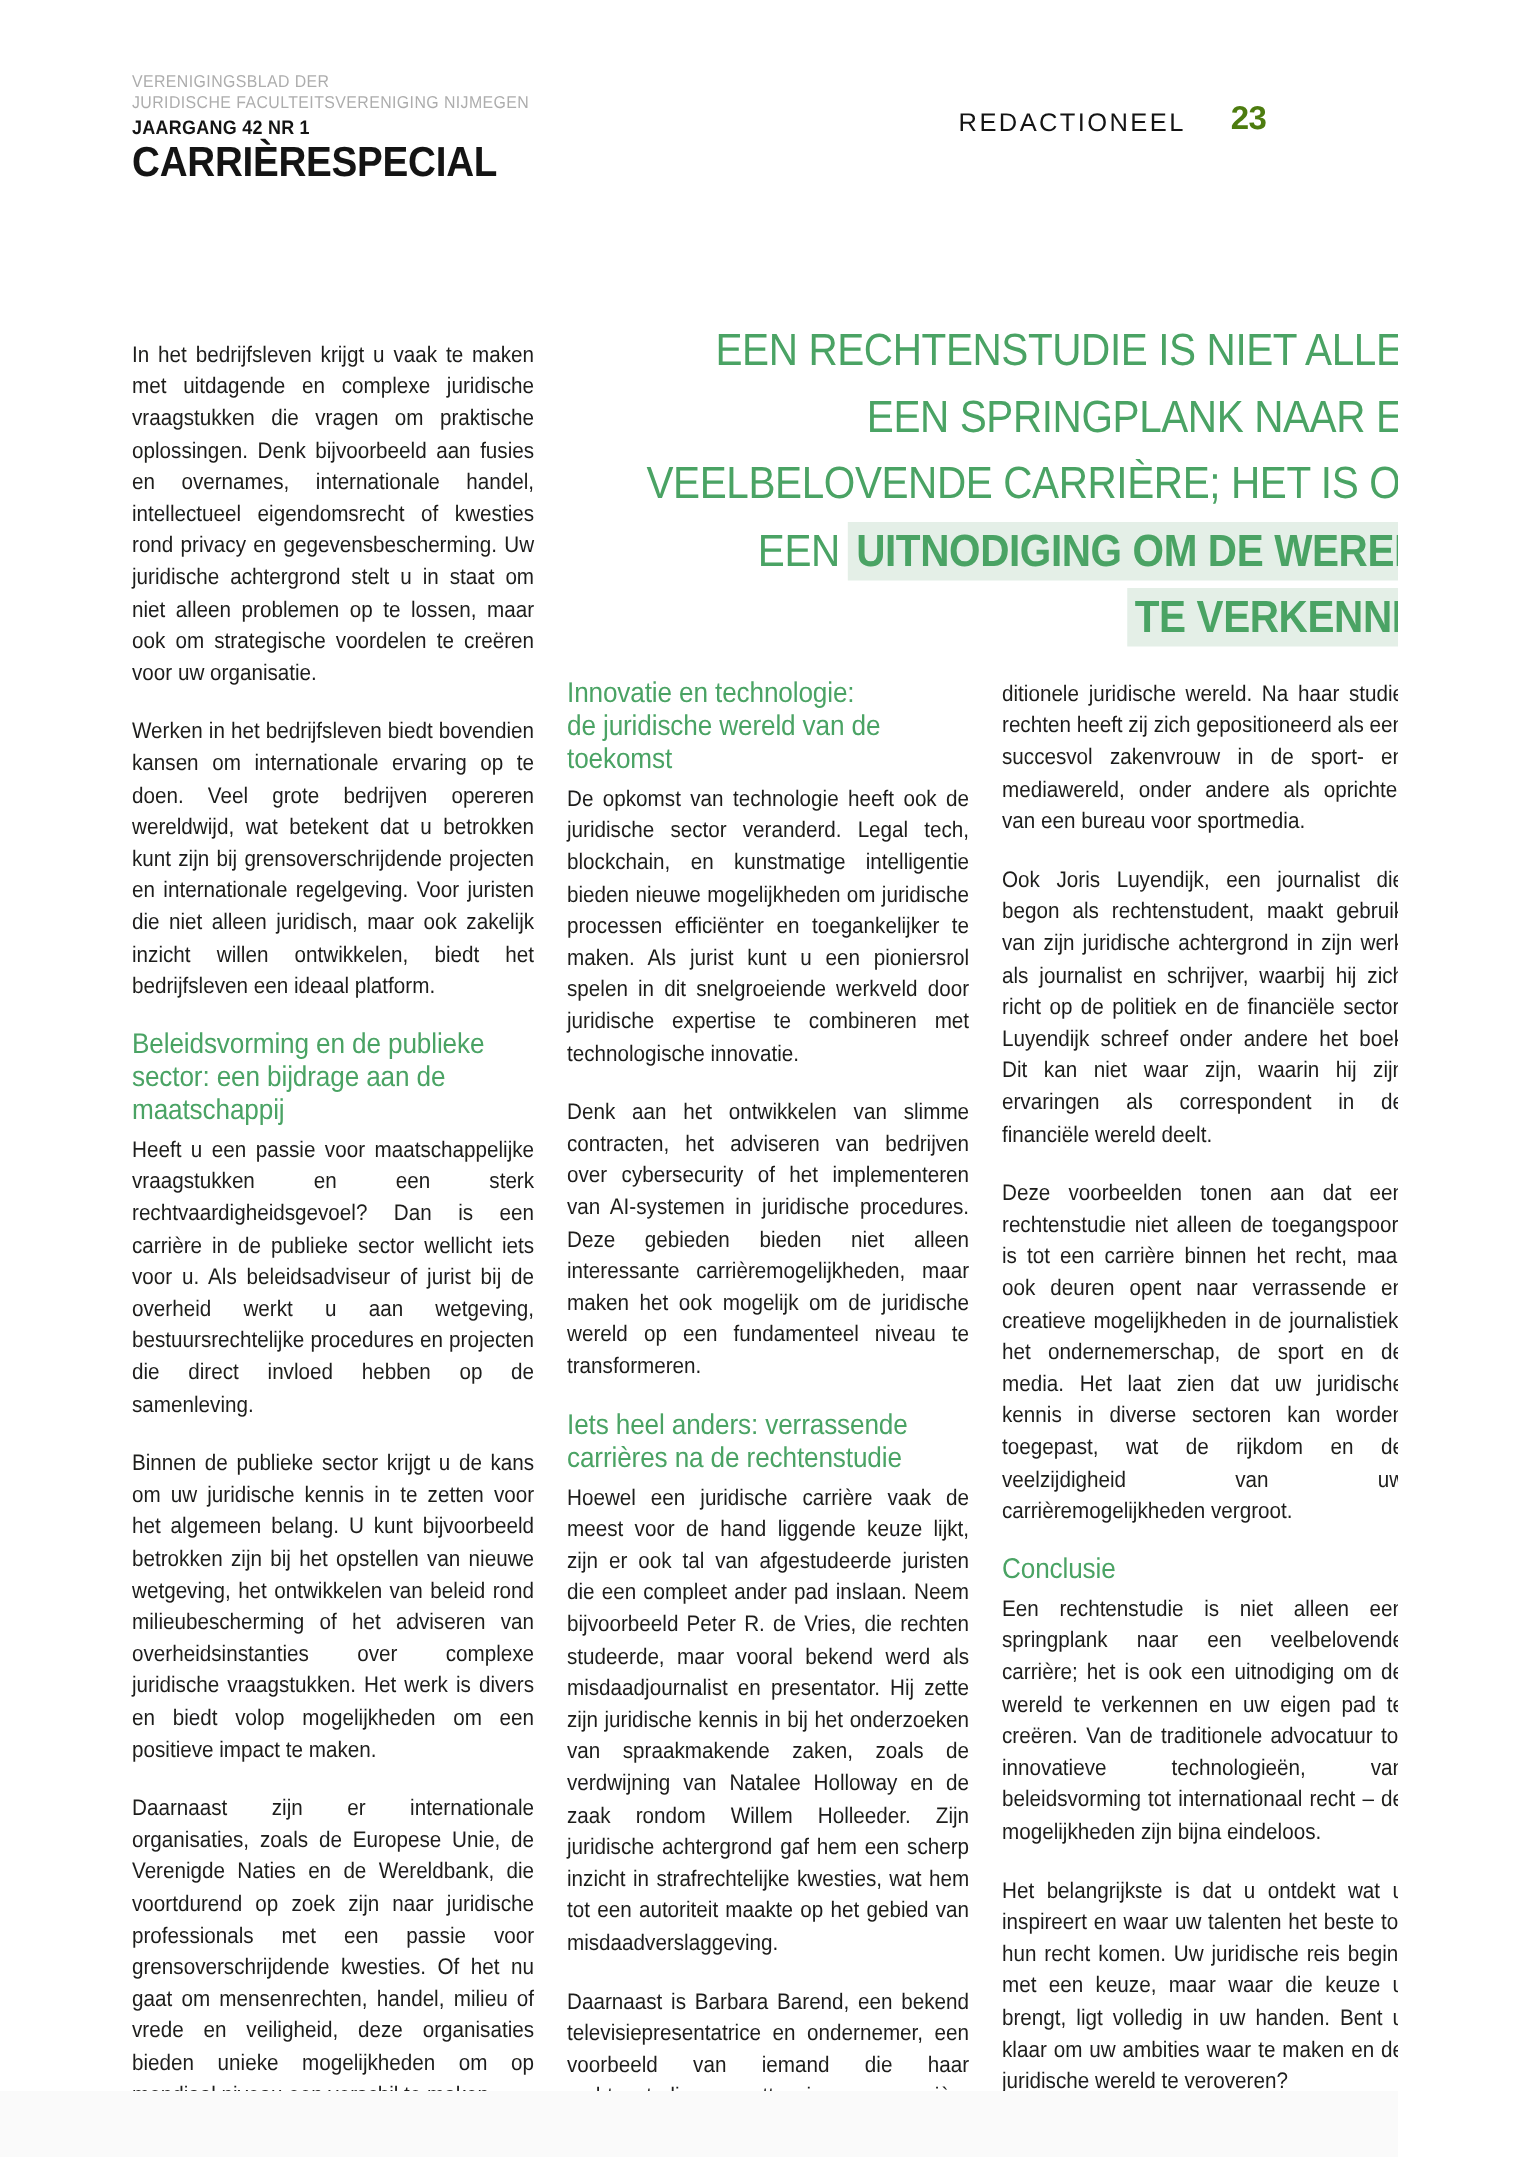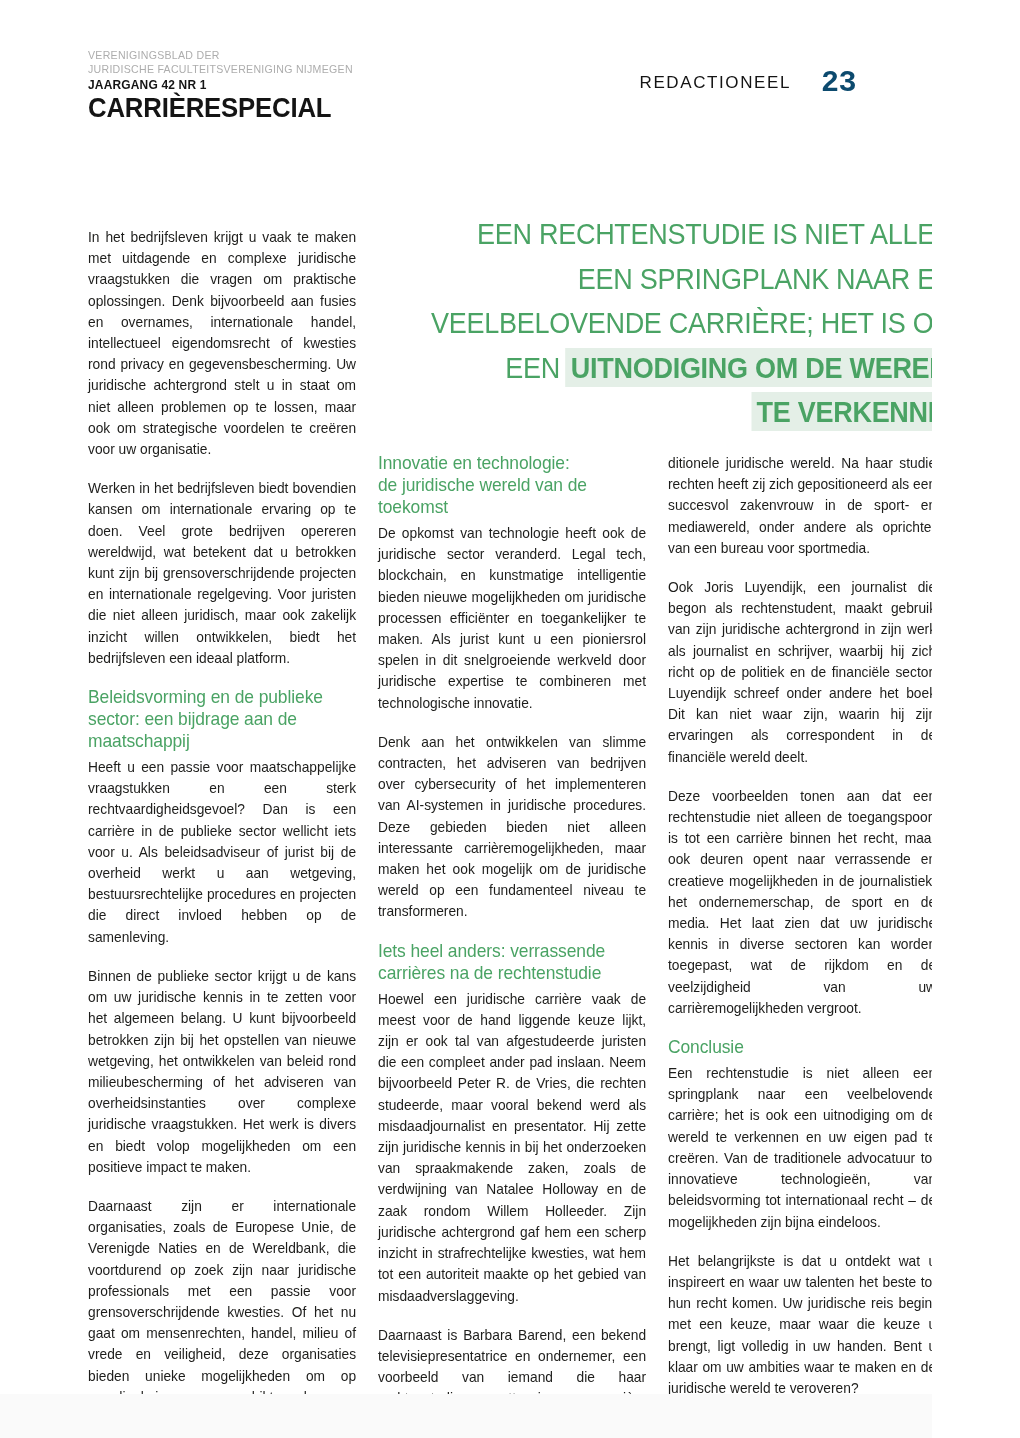--- a/index.html
+++ b/index.html
@@ -6,23 +6,23 @@
   .page{
     position:relative;width:932px;height:1438px;background:#ffffff;overflow:hidden;
     font-family:"Liberation Sans", sans-serif;color:#1d1d1b;
   }
   
   .masthead{position:absolute;left:88px;top:48px;width:320px;transform:scaleX(0.92);transform-origin:top left;}
   .masthead .gray{font-size:11.5px;line-height:14px;color:#adadad;letter-spacing:.3px;font-weight:400;}
   .masthead .issue{font-size:13px;line-height:16px;font-weight:700;color:#141414;letter-spacing:.2px;margin-top:1px;}
   .masthead .special{font-size:28px;line-height:30px;font-weight:700;color:#141414;letter-spacing:-0.2px;margin-top:0;}
   
-  .pagehead{position:absolute;right:76px;top:66px;display:flex;align-items:center;gap:30px;}
+  .pagehead{position:absolute;right:88px;top:66px;display:flex;align-items:flex-end;gap:30px;}
   .pagehead .section{font-size:17px;letter-spacing:1.6px;font-weight:400;color:#141414;}
-  .pagehead .pagenum{font-size:30px;font-weight:700;color:#0c4a6e;letter-spacing:-0.5px;font-family:Liberation Mono, monospace;}
+  .pagehead .pagenum{font-size:22px;font-weight:700;color:#4d7c0f;letter-spacing:-0.5px;}
   
   .headline{position:absolute;left:378px;top:212px;width:640px;}
   .headline-inner{
     transform:scaleX(0.9);transform-origin:top left;width:660px;
     font-size:30px;line-height:44.5px;font-weight:400;letter-spacing:-0.3px;
     color:#4aa364;white-space:pre-line;
   }
   .headline-inner .hl{
     font-weight:700;background:#e4efe7;color:#4aa364;
     padding:3px 8px 3px 6px;margin-left:-2px;

